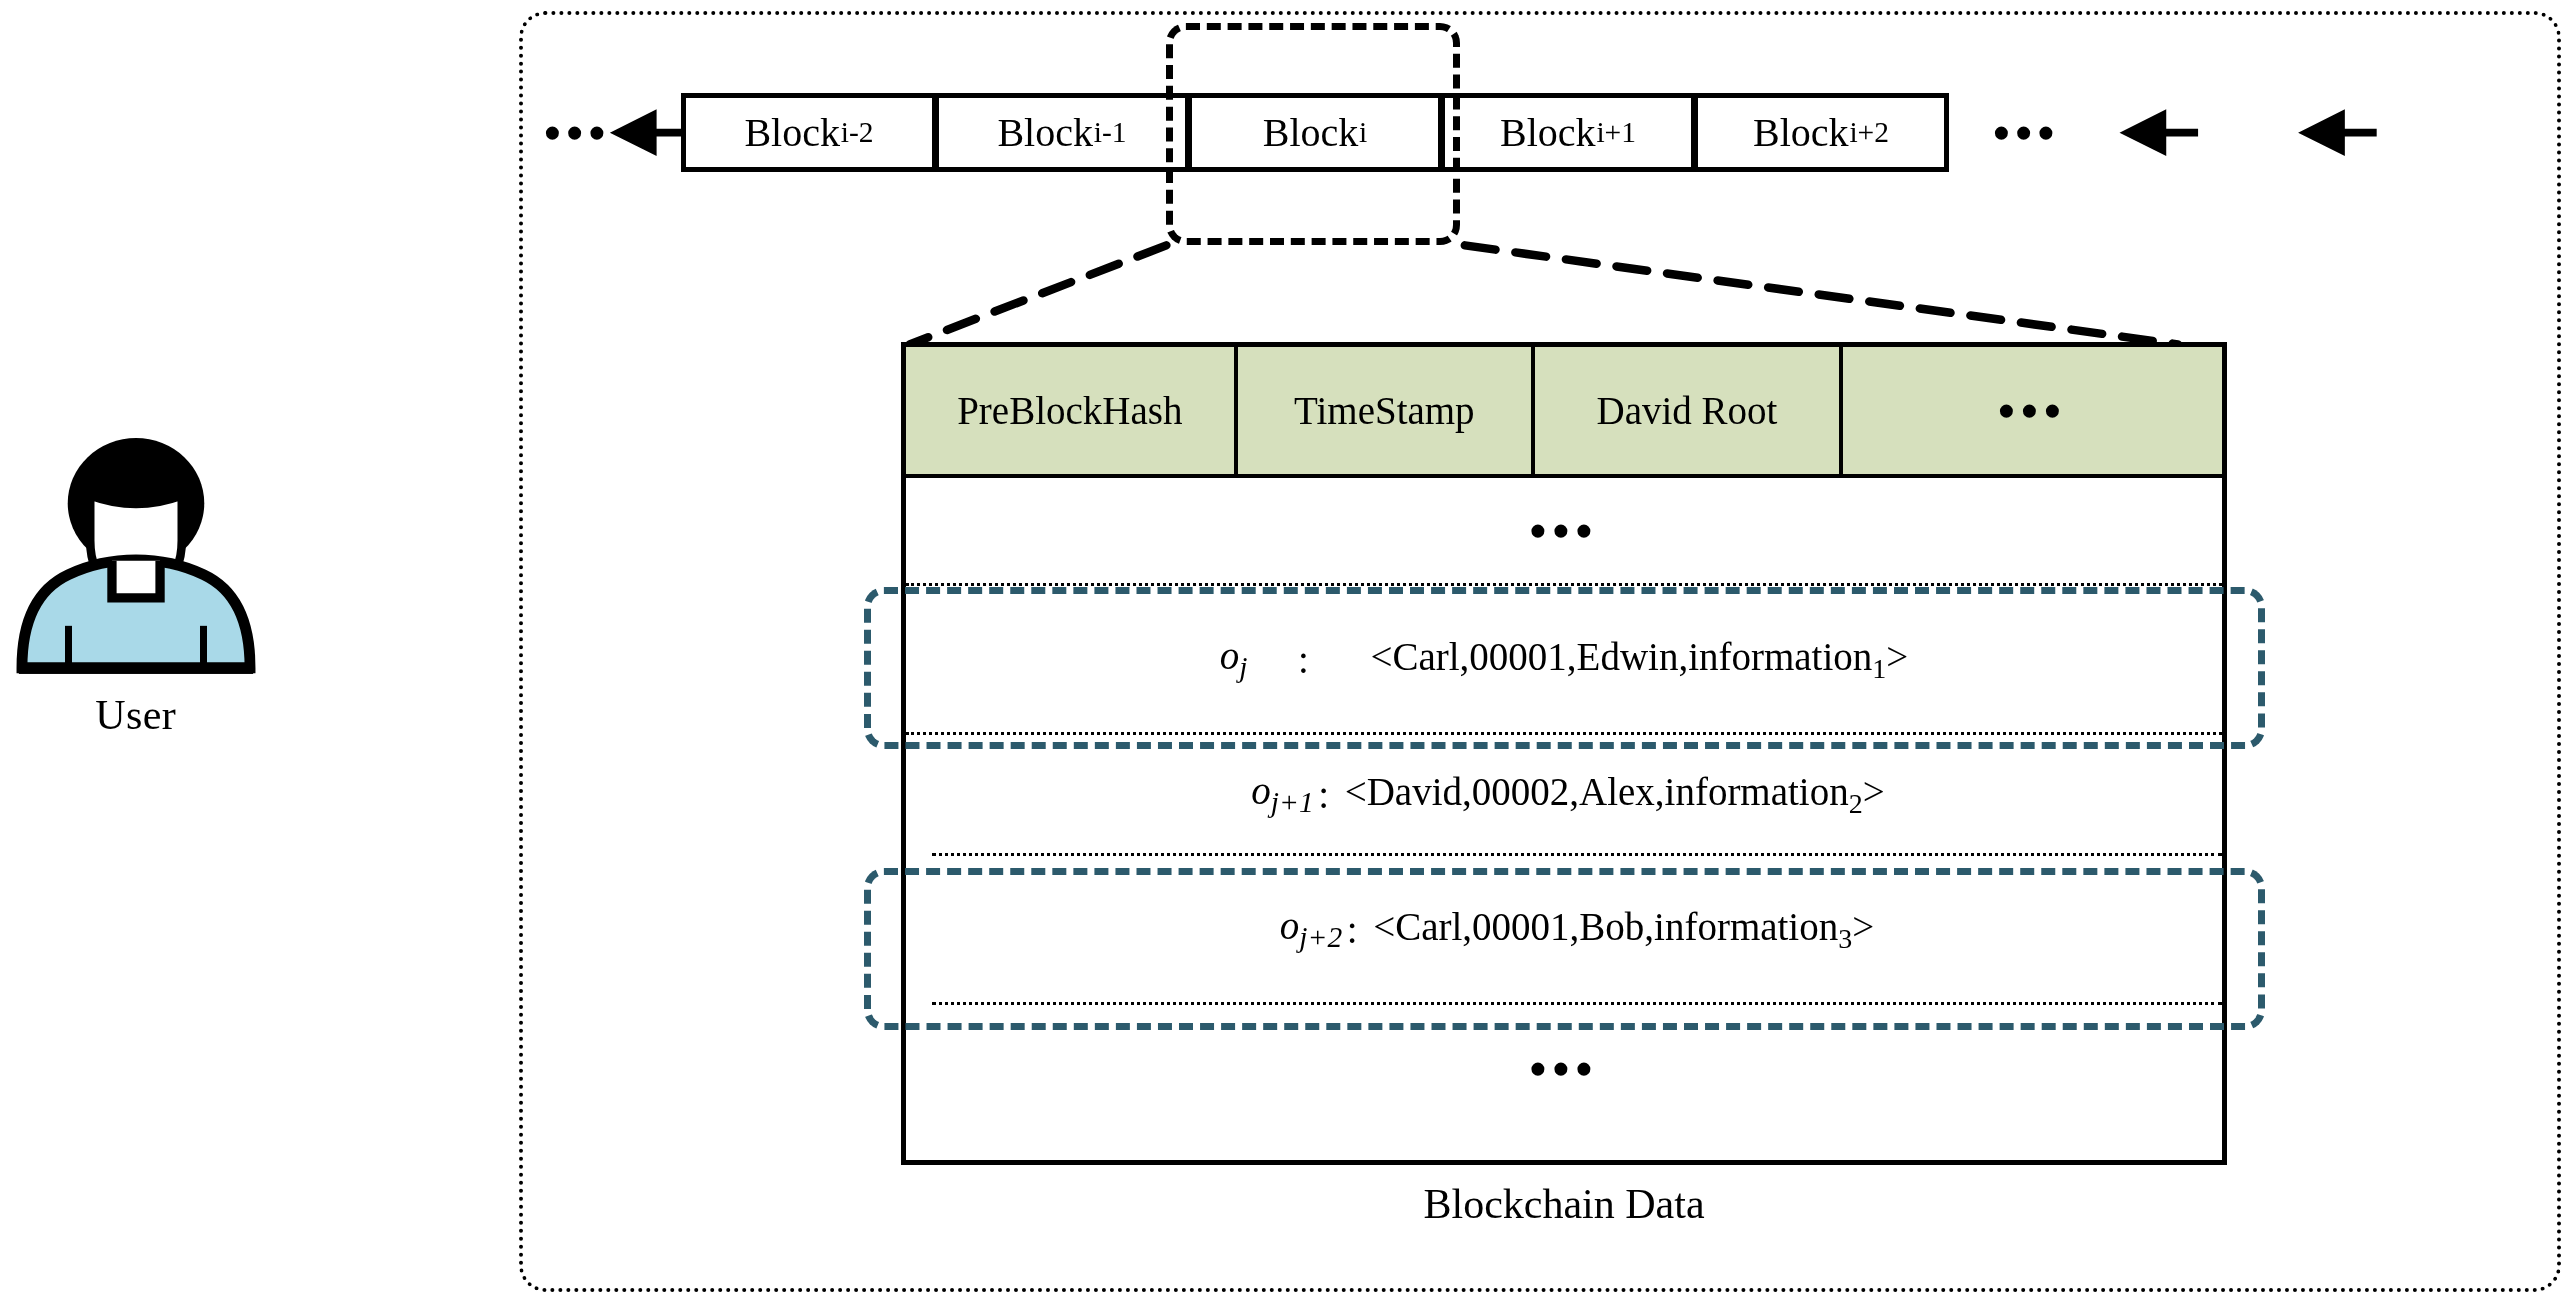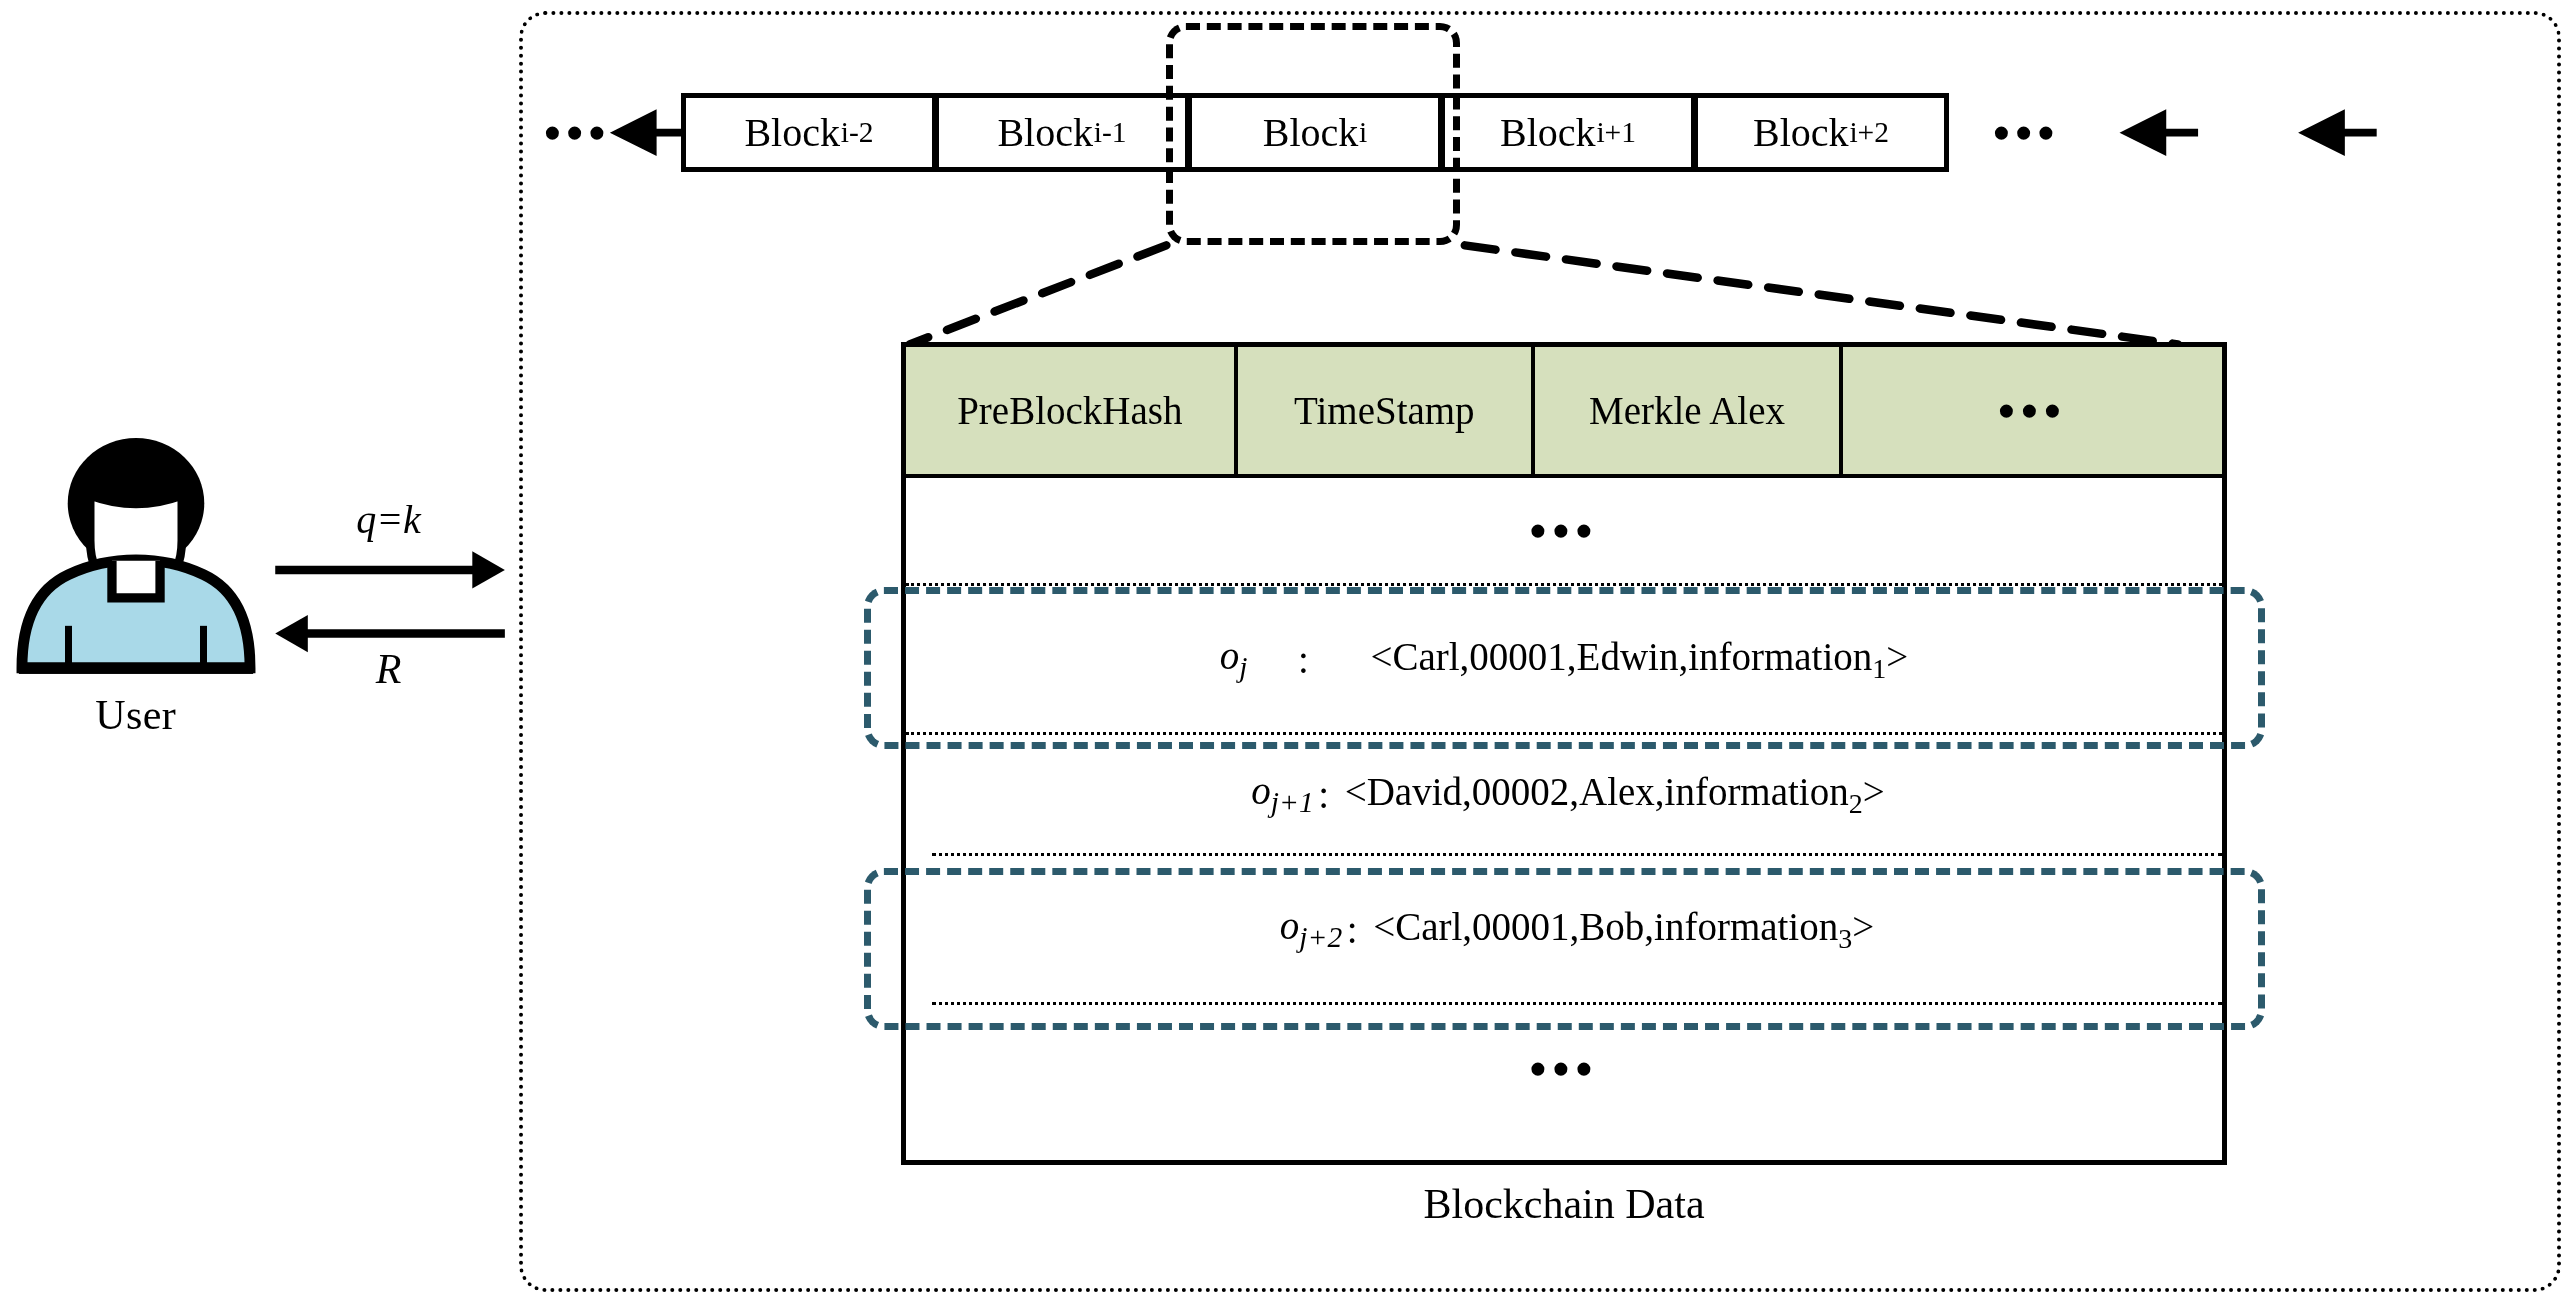--- a/index.html
+++ b/index.html
@@ -92,32 +92,20 @@
       <path d="M134 162 l0 48 l62 0 l0 -48" fill="#fff" stroke="#000" stroke-width="12"></path>
 
       <line x1="78" y1="246" x2="78" y2="300" stroke="#000" stroke-width="9"></line>
       <line x1="252" y1="246" x2="252" y2="300" stroke="#000" stroke-width="9"></line>
 
       <rect x="14" y="296" width="302" height="12" fill="#000"></rect>
     </svg>
     <div class="user-label">User</div>
   </div>
 
-  <div class="msg-area">
-    <div class="msg-top">q=k</div>
-    <svg width="233" height="256" viewBox="0 0 300 330">
-
-      <line x1="4" y1="134" x2="268" y2="134" stroke="#000" stroke-width="11"></line>
-      <polygon points="300,134 258,110 258,158" fill="#000"></polygon>
-
-      <line x1="36" y1="216" x2="300" y2="216" stroke="#000" stroke-width="11"></line>
-      <polygon points="4,216 46,192 46,240" fill="#000"></polygon>
-    </svg>
-    <div class="msg-bot">R</div>
-  </div>
 
   <div class="chain">
 
     <div class="dots-chain" style="left:0px;">•••</div>
 
     <svg style="position:absolute;left:0;top:0;" width="1988" height="101" viewBox="0 0 2560 130">
       <g stroke="#000" stroke-width="10" fill="#000">
         <line x1="178" y1="51" x2="118" y2="51"></line>
           <polygon points="96,51 140,29 140,73"></polygon>
         <line x1="500" y1="51" x2="432" y2="51"></line>
@@ -167,21 +155,21 @@
   <svg style="position:absolute;left:854px;top:233px;" width="1398" height="116" viewBox="0 0 1800 150">
     <line x1="400" y1="16" x2="68" y2="144" stroke="#000" stroke-width="11" stroke-dasharray="40 26" stroke-linecap="round"></line>
     <line x1="786" y1="16" x2="1708" y2="144" stroke="#000" stroke-width="11" stroke-dasharray="40 26" stroke-linecap="round"></line>
   </svg>
 
   <div class="tbl">
 
     <div class="hdr-row">
       <div class="hdr-cell c1">PreBlockHash</div>
       <div class="hdr-cell c2">TimeStamp</div>
-      <div class="hdr-cell c3">Merkle Alex</div>
+      <div class="hdr-cell c3">David Root</div>
       <div class="hdr-cell c4">
         <span class="ell">•••</span>
       </div>
     </div>
 
     <div class="ell-row">
       <span class="ell">•••</span>
     </div>
 
     <div class="tx-row tx-a">

